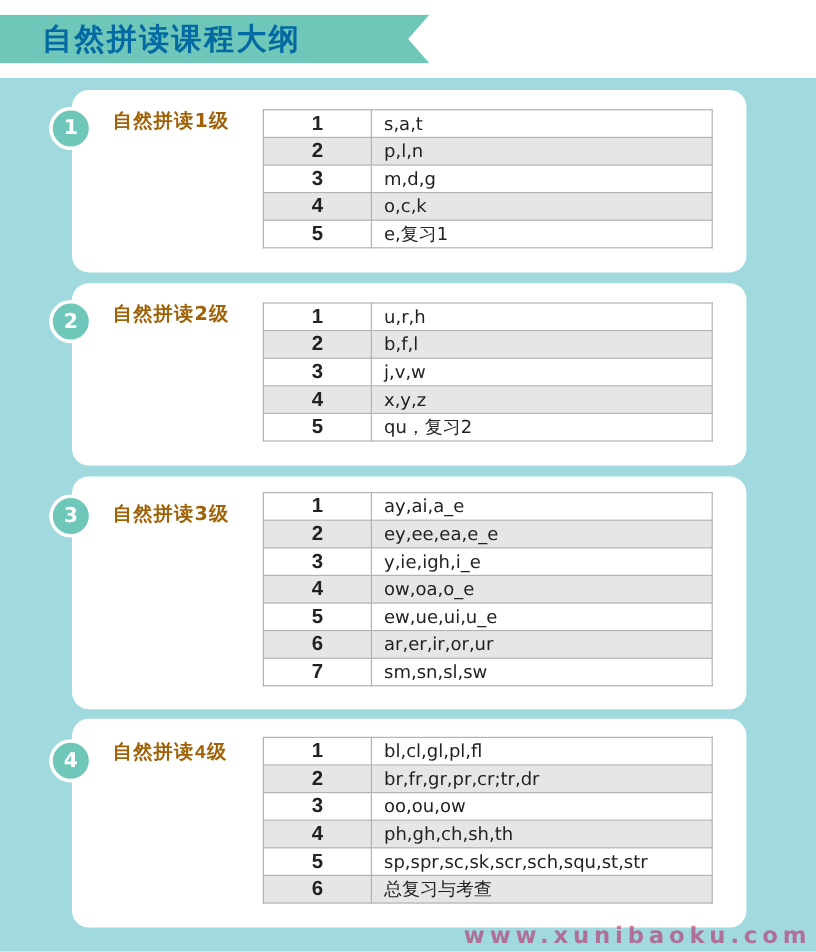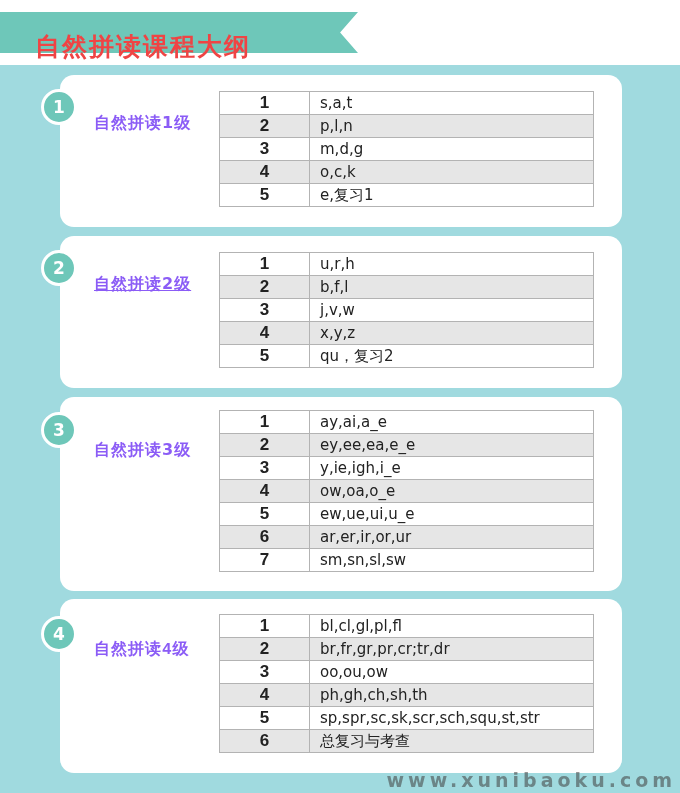--- a/index.html
+++ b/index.html
@@ -7,60 +7,60 @@
     width:680px; height:793px; position:relative; overflow:hidden;
     background:#ffffff;
     font-family:"DejaVu Sans", sans-serif;
   }
   .ribbon {
     position:absolute; left:0; top:12px; width:358px; height:41px;
     background:#6ec7b9;
     clip-path:polygon(0 0, 100% 0, 95% 50%, 100% 100%, 0 100%);
   }
   .ribbon-title {
-    position:absolute; left:35px; top:28px; height:38px; line-height:38px;
-    color:#ef4444; font-weight:bold; font-size:25px; letter-spacing:2px;
+    position:absolute; left:35px; top:14px; height:38px; line-height:38px;
+    color:#0369a1; font-weight:bold; font-size:25px; letter-spacing:2px;
     font-family:"DejaVu Sans", sans-serif;
   }
   .band {
     position:absolute; left:0; top:65px; width:680px; height:728px;
     background:#a0dadf;
   }
   .card {
     position:absolute; left:60px; width:562px; background:#ffffff;
     border-radius:14px;
   }
   .badge {
     position:absolute; left:-19px; width:30px; height:30px; border-radius:50%;
     background:#6ec7b9; border:3px solid #ffffff;
     color:#ffffff; font-weight:bold; font-size:17px; text-align:center; line-height:30px;
     font-family:"DejaVu Sans", sans-serif;
   }
   .level-title {
-    position:absolute; left:34px; font-weight:bold; font-size:16px; color:#8b5cf6;
-    font-family:"DejaVu Sans", sans-serif; letter-spacing:1px;margin-top:22px;
+    position:absolute; left:34px; font-weight:bold; font-size:16px; color:#a16207;
+    font-family:"DejaVu Sans", sans-serif; letter-spacing:1px;
   }
   table.lesson {
     position:absolute; left:159px; width:375px; border-collapse:collapse;
     font-size:15px;
   }
   table.lesson td {
     border:1px solid #b3b3b3; height:22px; padding:0; line-height:22px;
   }
   table.lesson td.num {
     width:89px; text-align:center; font-weight:bold; color:#222;
     font-family:"Liberation Sans", sans-serif; font-size:17px;
   }
   table.lesson td.content {
     padding-left:10px; color:#222; font-family:"DejaVu Sans", sans-serif; font-size:15px;margin-top:14px;
   }
   table.lesson tr:nth-child(even) td { background:#e6e6e6; }
   table.lesson tr:nth-child(odd) td { background:#ffffff; }
   .watermark {
-    position:absolute; right:4px; bottom:2px; color:#404040; opacity:0.55;
+    position:absolute; right:4px; bottom:2px; color:#be185d; opacity:0.55;
     font-weight:bold; font-size:19px; letter-spacing:4px;
     font-family:"DejaVu Sans", sans-serif;
   }
 </style>
 </head>
 <body>
 
 <div class="ribbon"></div>
 <div class="ribbon-title">自然拼读课程大纲</div>
 
@@ -90,21 +90,21 @@
     <tr>
           <td class="num">5</td>
           <td class="content">e,复习1</td>
         </tr>
   </tbody>
     </table>
 </div>
 
 <div class="card" style="top:236px;height:152px;">
   <div class="badge" style="top:14px;">2</div>
-  <div class="level-title" style="top:16px;text-decoration:underline;">自然拼读2级</div>
+  <div class="level-title" style="top:16px;">自然拼读2级</div>
   <table class="lesson" style="top:16px;">
     <tbody>
         <tr>
           <td class="num">1</td>
           <td class="content">u,r,h</td>
         </tr>
     <tr>
           <td class="num">2</td>
           <td class="content">b,f,l</td>
         </tr>

